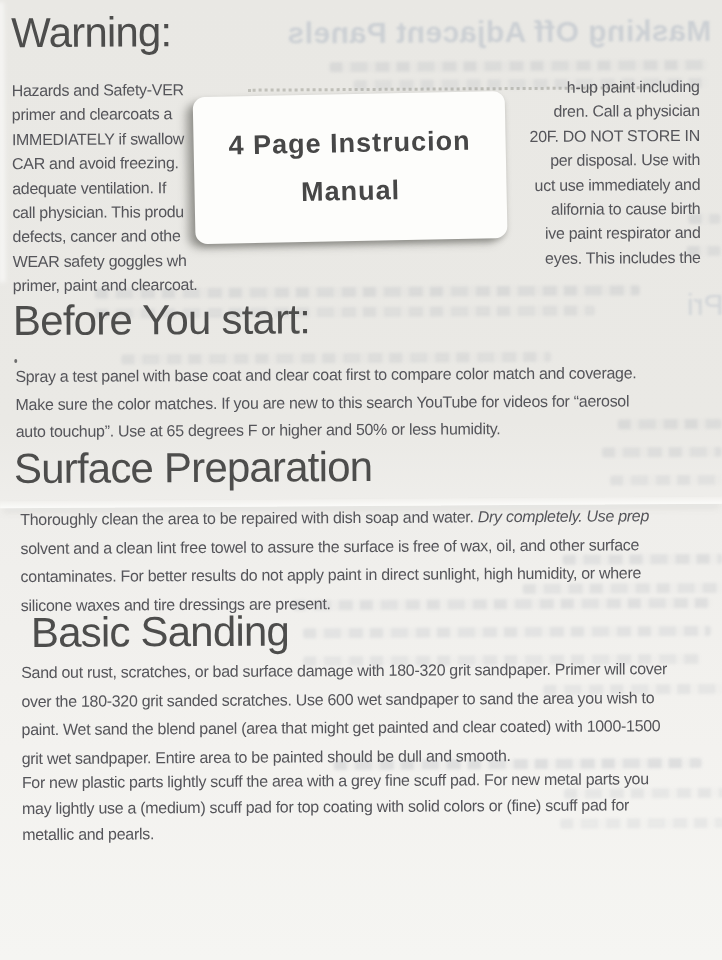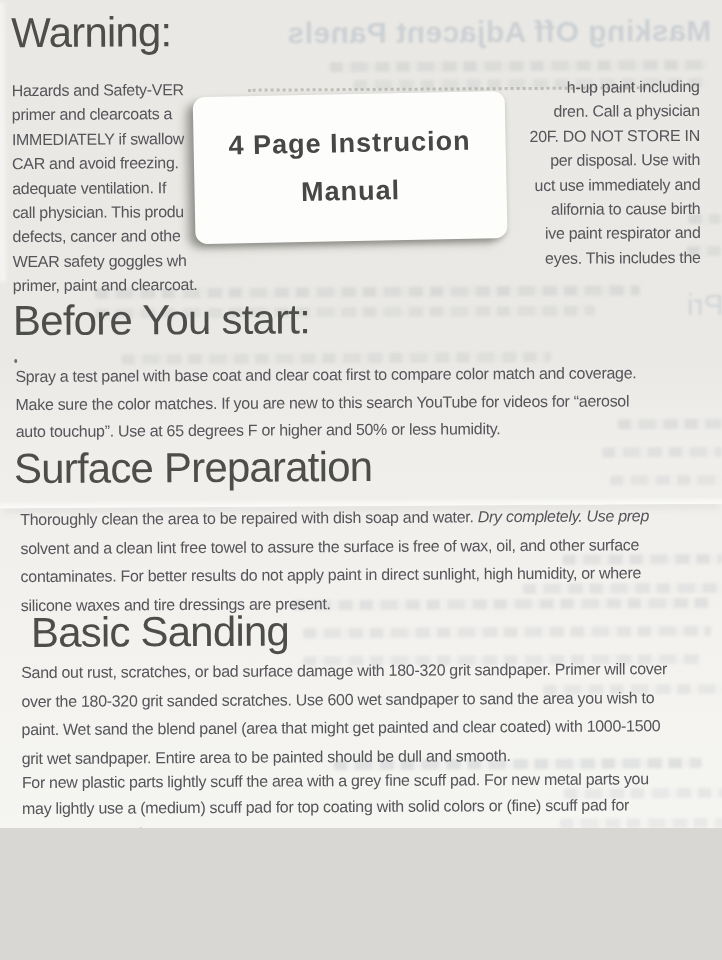--- a/index.html
+++ b/index.html
@@ -1,18 +1,18 @@
 <!DOCTYPE html>
 <html><head>
 <meta charset="utf-8">
 <style>
   * { box-sizing: border-box; }
   html,body { margin:0; padding:0; background:#d8d7d3; }
   .photo {
-    position:relative; width:722px; height:828px; overflow:hidden;
+    position:relative; width:722px; height:960px; overflow:hidden;
     background:linear-gradient(180deg,#e9e8e4 0%,#eae9e5 44%,#efeeeb 53%,#f3f2ef 78%,#f5f5f2 100%);
     font-family:"Liberation Sans", sans-serif;
     color:#56565a;
   }
   .tilt { position:absolute; left:0; top:0; width:722px; height:960px; transform:rotate(-0.35deg); transform-origin:50% 50%; }
 
   .left-sliver { position:absolute; left:0; top:0; width:7px; height:280px; background:rgba(255,255,255,.55); filter:blur(2px); }
 
   
   .h { position:absolute; font-size:42px; line-height:1.08; font-weight:400; color:#4d4d4c; letter-spacing:-0.8px; white-space:nowrap; }

